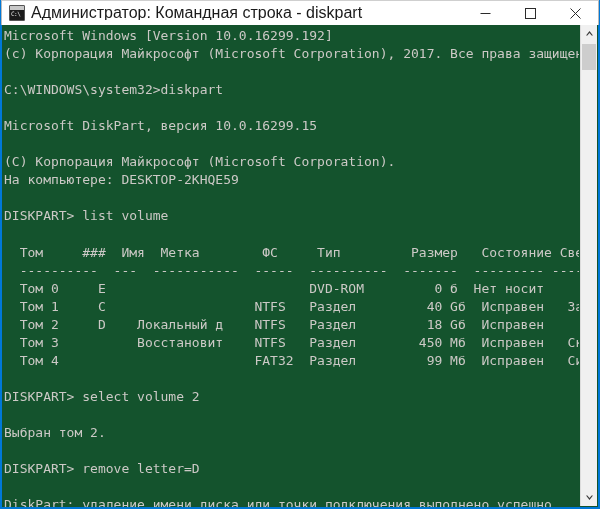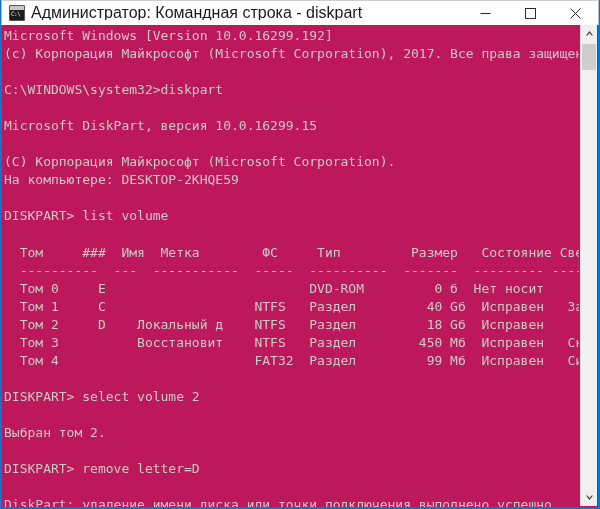--- a/index.html
+++ b/index.html
@@ -83,21 +83,21 @@
     padding: 0;
   }
   .winbtn svg { display: block; }
   
   #console {
     position: absolute;
     top: 25px;
     left: 0;
     right: 0;
     bottom: 0;
-    background: #be185d;
+    background: #14532d;
     box-sizing: border-box;
     border-left: 1px solid #0078d7;
     border-right: 1px solid #0078d7;
     border-bottom: 1px solid #0078d7;
     overflow: hidden;
   }
   #console-text {
     position: absolute;
     top: 2px;
     left: 2px;

